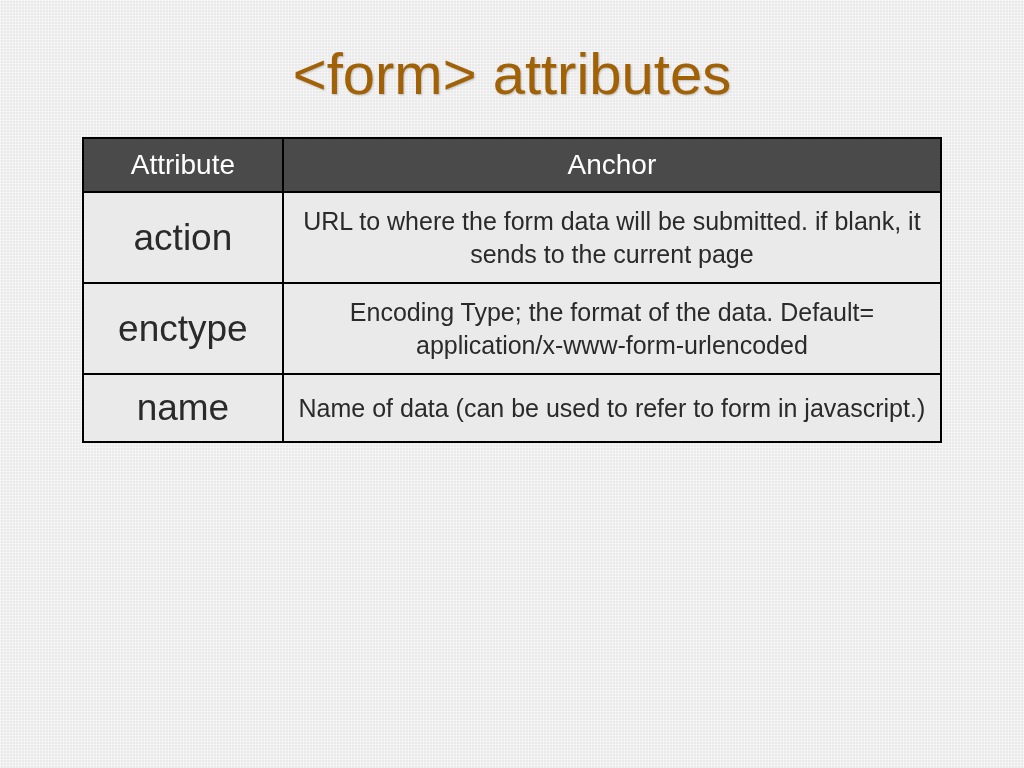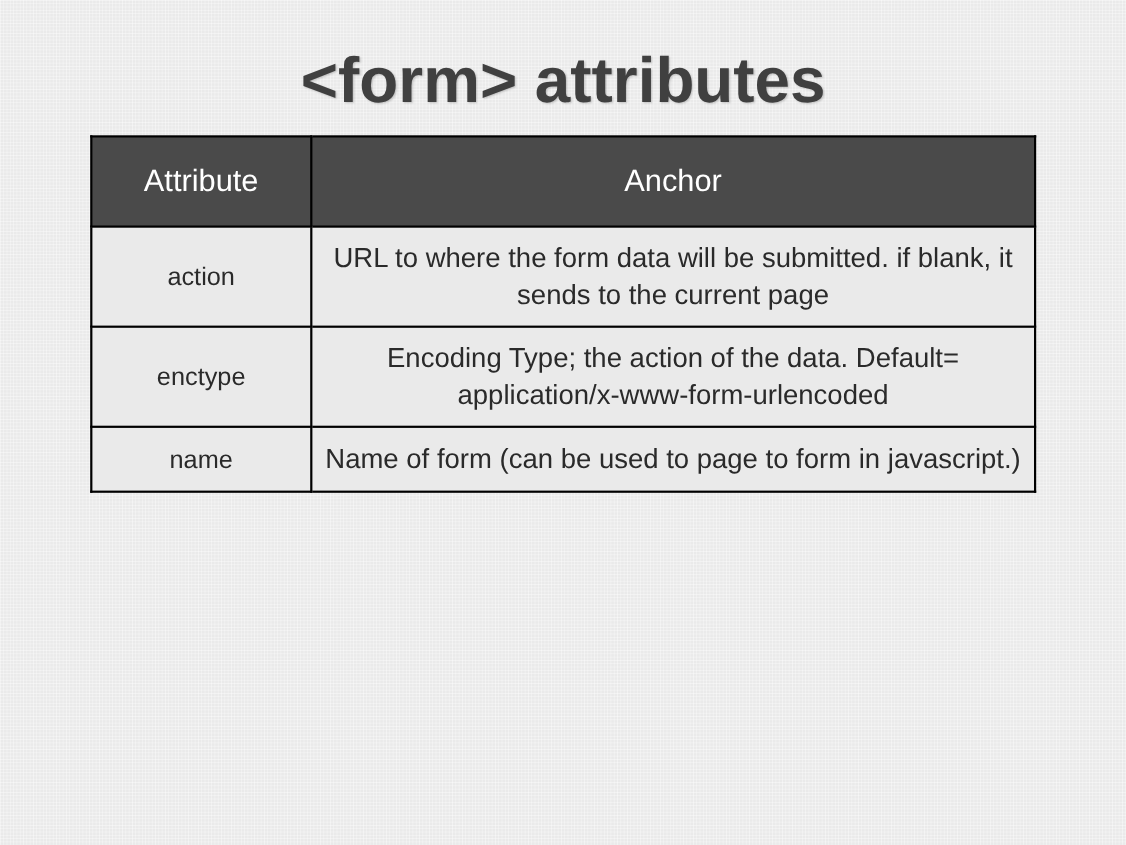--- a/index.html
+++ b/index.html
@@ -16,49 +16,49 @@
         linear-gradient(90deg, rgba(255,255,255,0.4) 1px, transparent 1px);
       background-size: 3px 3px;
       font-family: Arial, Helvetica, sans-serif;
       display: flex;
       flex-direction: column;
       align-items: center;
       padding-top: 40px;
     }
     .title {
       font-size: 58px;
-      color: #404040;
-      font-weight: 700;
-      margin-bottom: 16px;
+      color: #a16207;
+      font-weight: 400;
+      margin-bottom: 30px;
       text-shadow: 1px 1px 2px rgba(0,0,0,0.2);
     }
     .attr-table {
       border-collapse: collapse;
       width: 860px;
       border: 2px solid #000;
     }
     .attr-table th {
       background: #4a4a4a;
       color: #fff;
       font-weight: 400;
       font-size: 28px;
-      padding: 24px 8px;
+      padding: 10px 8px;
       border: 2px solid #000;
     }
     .attr-table td {
       border: 2px solid #000;
       padding: 12px 10px;
       text-align: center;
       font-size: 25px;
       color: #2a2a2a;
       background: #eaeaea;
     }
     .attr-table td.col-attr {
       width: 200px;
-      font-size: 23px;
+      font-size: 37px;
     }
     .attr-table td.col-val {
       width: 660px;
       line-height: 1.3;
       margin-top: 16px;
     }
   </style>
 </head>
 <body>
 
@@ -71,20 +71,20 @@
       <th>Anchor</th>
     </tr>
   </thead>
   <tbody>
     <tr>
       <td class="col-attr">action</td>
       <td class="col-val">URL to where the form data will be submitted. if blank, it sends to the current page</td>
     </tr>
     <tr>
       <td class="col-attr">enctype</td>
-      <td class="col-val">Encoding Type; the action of the data. Default= application/x-www-form-urlencoded</td>
+      <td class="col-val">Encoding Type; the format of the data. Default= application/x-www-form-urlencoded</td>
     </tr>
     <tr>
       <td class="col-attr">name</td>
-      <td class="col-val">Name of form (can be used to page to form in javascript.)</td>
+      <td class="col-val">Name of data (can be used to refer to form in javascript.)</td>
     </tr>
   </tbody>
 </table>
 
 </body></html>

